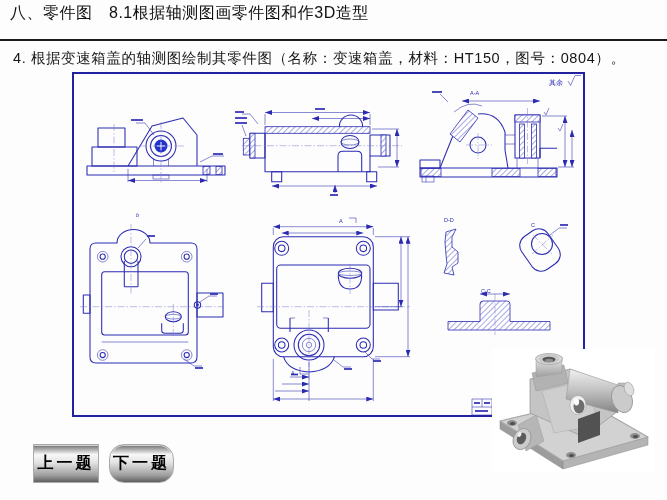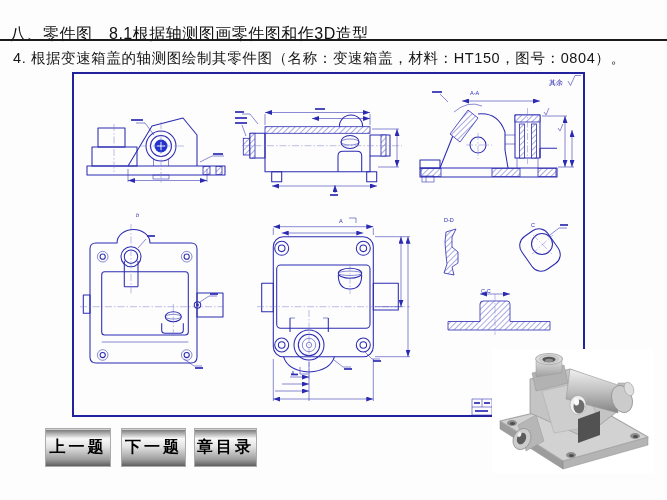--- a/index.html
+++ b/index.html
@@ -1,28 +1,28 @@
 <!DOCTYPE html>
 <html><head>
 <meta charset="utf-8">
 <style>
   html,body{margin:0;padding:0;background:#fff;}
   #stage{position:relative;width:667px;height:500px;background:#fdfdfd;overflow:hidden;
          font-family:"Liberation Sans",sans-serif;}
-  .page-title{position:absolute;left:10px;top:24px;width:650px;font-size:16px;color:#111;
+  .page-title{position:absolute;left:10px;top:3px;width:650px;font-size:16px;color:#111;
               letter-spacing:0.5px;white-space:nowrap;}
   .rule{position:absolute;left:0;top:39px;width:667px;height:2px;background:#1c1c1c;}
   .instruction{position:absolute;left:13px;top:49px;width:650px;font-size:14.5px;color:#161616;
                letter-spacing:0.6px;white-space:nowrap;}
   .frame-svg{position:absolute;left:72px;top:72px;z-index:1;}
   .render3d{position:absolute;left:492px;top:349px;width:162px;height:124px;background:#fff;z-index:3;}
-  .nav-btn{position:absolute;top:428px;height:37px;display:flex;align-items:center;justify-content:center;
+  .nav-btn{position:absolute;top:444px;height:37px;display:flex;align-items:center;justify-content:center;
            background:linear-gradient(180deg,#6e6e6e 0%,#f8f8f8 26%,#e2e2e2 48%,#9e9e9e 82%,#5f5f5f 100%);
            border:1px solid #aaa;color:#000;font-weight:bold;font-size:16px;letter-spacing:3px;
-           box-shadow:inset 0 1px 0 rgba(255,255,255,.65);cursor:pointer;user-select:none;margin-left:12px;}
+           box-shadow:inset 0 1px 0 rgba(255,255,255,.65);cursor:pointer;user-select:none;}
   
   .ol{fill:none;stroke:#2b2bb2;stroke-width:1.05;stroke-linejoin:round;}
   .olh{fill:url(#h1);stroke:#2b2bb2;stroke-width:0.8;}
   .th{fill:none;stroke:#2b2bb2;stroke-width:0.55;}
   .dm{fill:none;stroke:#2b2bb2;stroke-width:0.55;}
   .cl{fill:none;stroke:#7d7dd0;stroke-width:0.5;stroke-dasharray:7 2 1.5 2;}
   .spk{stroke:#2b2bb2;stroke-width:1.7;}
   .lab{font-size:5.5px;fill:#2b2bb2;font-family:"Liberation Sans",sans-serif;}
   .lab7{font-size:7px;fill:#2b2bb2;font-family:"Liberation Sans",sans-serif;}
 </style>
@@ -299,20 +299,17 @@
       <path d="M26,76 L44,66 L52,92 L34,102 Z" fill="#b6b6b6" stroke="#9a9a9a" stroke-width="0.5"></path>
       <ellipse cx="30" cy="90" rx="8.5" ry="11" transform="rotate(25 30 90)" fill="#cccccc" stroke="#939393" stroke-width="0.8"></ellipse>
       <ellipse cx="29.5" cy="89.5" rx="4.4" ry="6" transform="rotate(25 29.5 89.5)" fill="#5c5c5c"></ellipse>
       <ellipse cx="27.5" cy="85.5" rx="1.8" ry="2.6" transform="rotate(25 27.5 85.5)" fill="#efefef"></ellipse>
     </g>
   </svg>
 
   <div class="nav-btn" style="left:33px;width:64px;">
       <span>上一题</span>
     </div>
-  <div class="nav-btn" style="left:109px;width:63px;">
+  <div class="nav-btn" style="left:109px;width:63px;border-radius:15px;">
       <span>下一题</span>
     </div>
-  <div class="nav-btn" style="left:182px;width:61px;">
-      <span>章目录</span>
-    </div>
 
 </div>
 
 </body></html>

